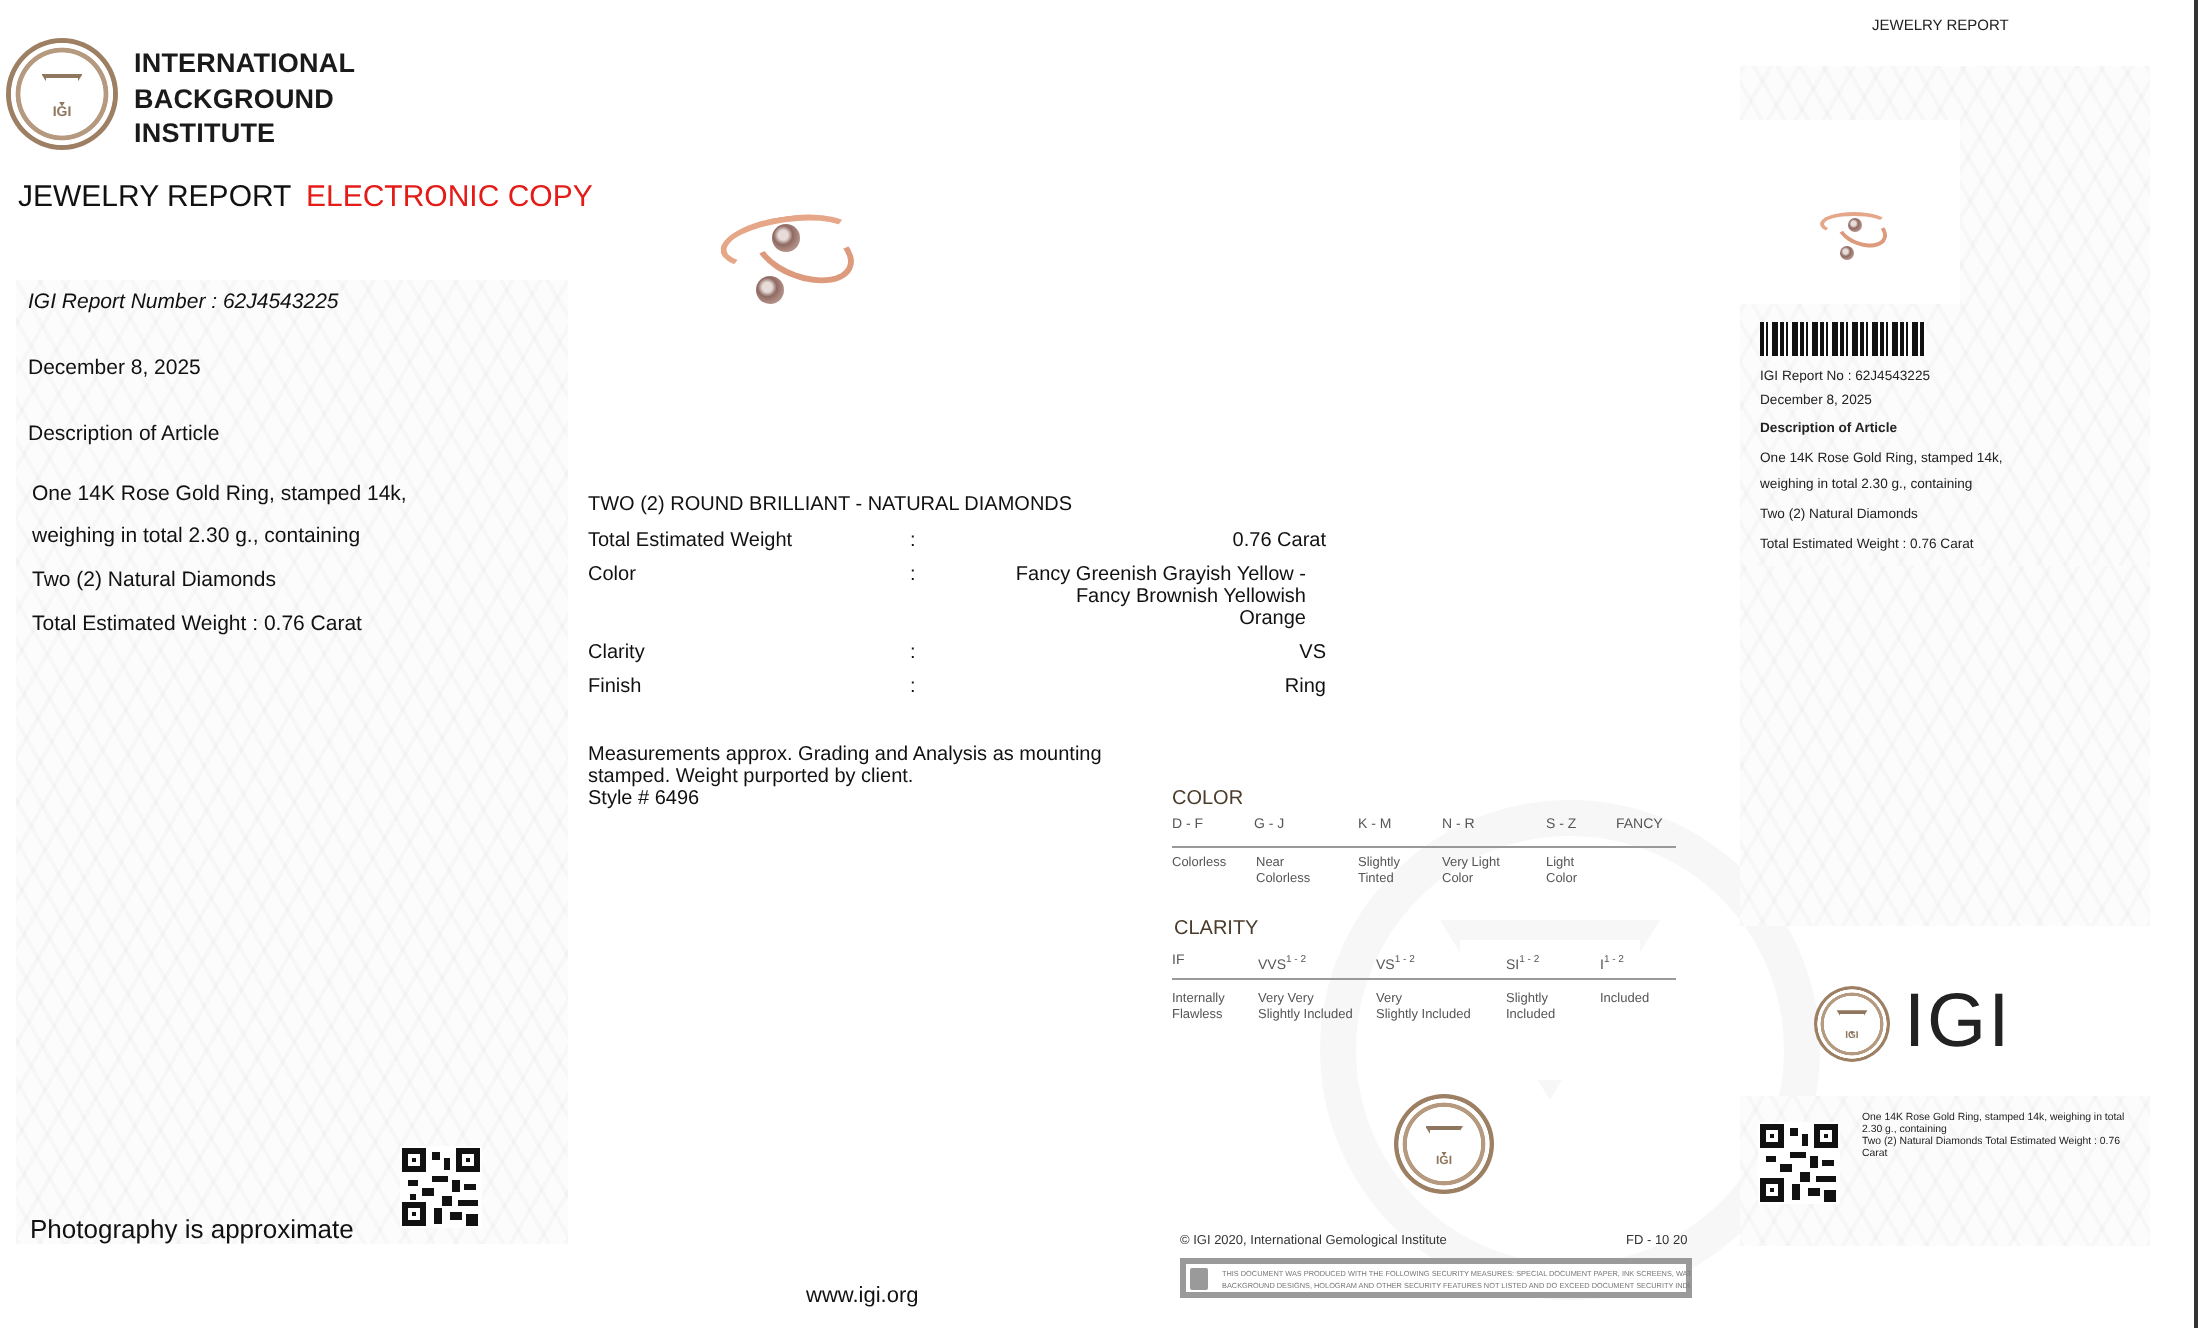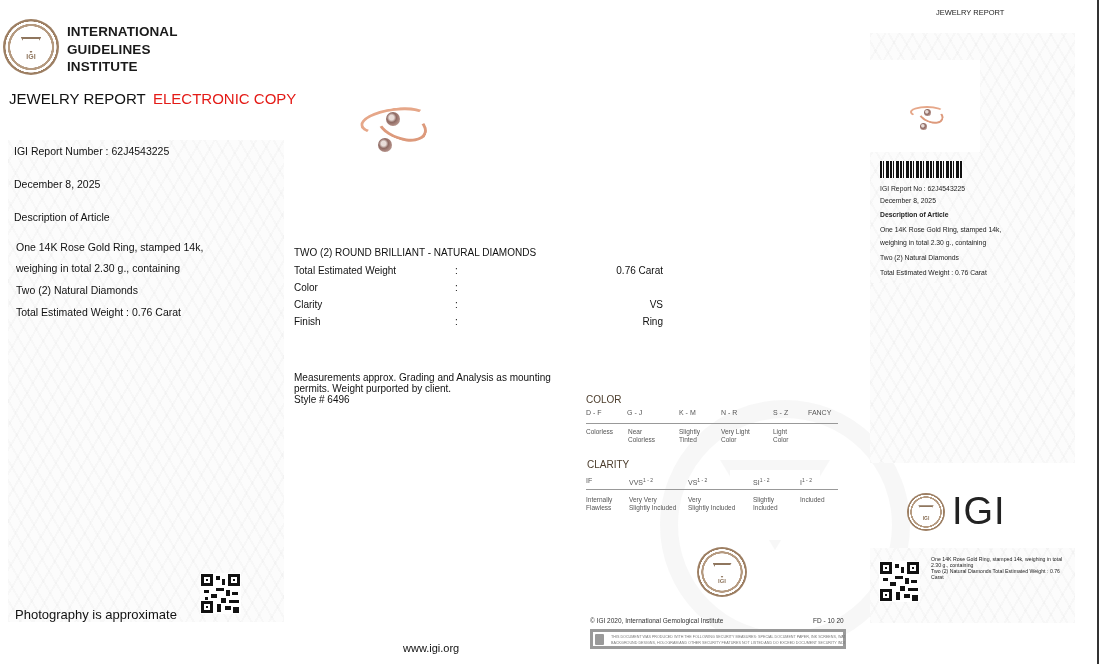--- a/index.html
+++ b/index.html
@@ -89,30 +89,30 @@
 </head>
 <body>
 
 <div class="abs" style="left:3px; top:19px; width:56px; height:56px;">
   <div class="seal" style="left:0; top:0; width:56px; height:56px;">
     <span class="seal-inner">IGI</span>
   </div>
 </div>
 <div class="abs org-name" style="left:67px; top:23px;">
   <div>INTERNATIONAL</div>
-  <div>GUIDELINES</div>
+  <div>BACKGROUND</div>
   <div>INSTITUTE</div>
 </div>
 
 <div class="abs hdr-jr" style="left:9px; top:90px;">JEWELRY REPORT</div>
 <div class="abs hdr-ec" style="left:153px; top:90px;">ELECTRONIC COPY</div>
 
 <div class="abs wm" style="left:8px; top:140px; width:276px; height:482px;"></div>
 
-<div class="abs left-text" style="left:14px; top:145px;">IGI Report Number : 62J4543225</div>
+<div class="abs left-text" style="left:14px; top:145px;font-style:italic;">IGI Report Number : 62J4543225</div>
 <div class="abs left-text" style="left:14px; top:178px;">December 8, 2025</div>
 <div class="abs left-bold" style="left:14px; top:211px; font-weight:normal;">Description of Article</div>
 
 <div class="abs left-text" style="left:16px; top:241px;">One 14K Rose Gold Ring, stamped 14k,</div>
 <div class="abs left-text" style="left:16px; top:262px;">weighing in total 2.30 g., containing</div>
 <div class="abs left-text" style="left:16px; top:284px;">Two (2) Natural Diamonds</div>
 <div class="abs left-text" style="left:16px; top:306px;">Total Estimated Weight : 0.76 Carat</div>
 
 <div class="abs" style="left:15px; top:607px; font-size:13px; color:#111;">Photography is approximate</div>
 
@@ -146,36 +146,37 @@
 
 <div class="abs spec-table" style="left:294px; top:265px;">
   <div class="spec-row">
     <span class="spec-label">Total Estimated Weight</span>
     <span class="spec-colon">:</span>
     <span class="spec-value">0.76 Carat</span>
   </div>
   <div class="spec-row" style="margin-top:6px;">
     <span class="spec-label">Color</span>
     <span class="spec-colon">:</span>
+    <span class="spec-value" style="width:150px;">Fancy Greenish Grayish Yellow - Fancy Brownish Yellowish Orange</span>
   </div>
   <div class="spec-row" style="margin-top:6px;">
     <span class="spec-label">Clarity</span>
     <span class="spec-colon">:</span>
     <span class="spec-value">VS</span>
   </div>
   <div class="spec-row" style="margin-top:6px;">
     <span class="spec-label">Finish</span>
     <span class="spec-colon">:</span>
     <span class="spec-value">Ring</span>
   </div>
 </div>
 
 <div class="abs spec-table" style="left:294px; top:372px; line-height:11px;">
   <div>Measurements approx. Grading and Analysis as mounting</div>
-  <div>permits. Weight purported by client.</div>
+  <div>stamped. Weight purported by client.</div>
   <div>Style # 6496</div>
 </div>
 
 <div class="abs" style="left:403px; top:642px; font-size:11px; color:#111;">www.igi.org</div>
 
 <div class="abs" style="left:660px; top:400px; width:250px; height:250px; border-radius:50%; border:18px solid rgba(150,150,150,0.08);"></div>
 <div class="abs" style="left:720px; top:460px; width:110px; height:90px; border:10px solid rgba(150,150,150,0.08); clip-path:polygon(0 0,100% 0,50% 100%);"></div>
 
 <div class="abs scale-title" style="left:586px; top:394px;">COLOR</div>
 

